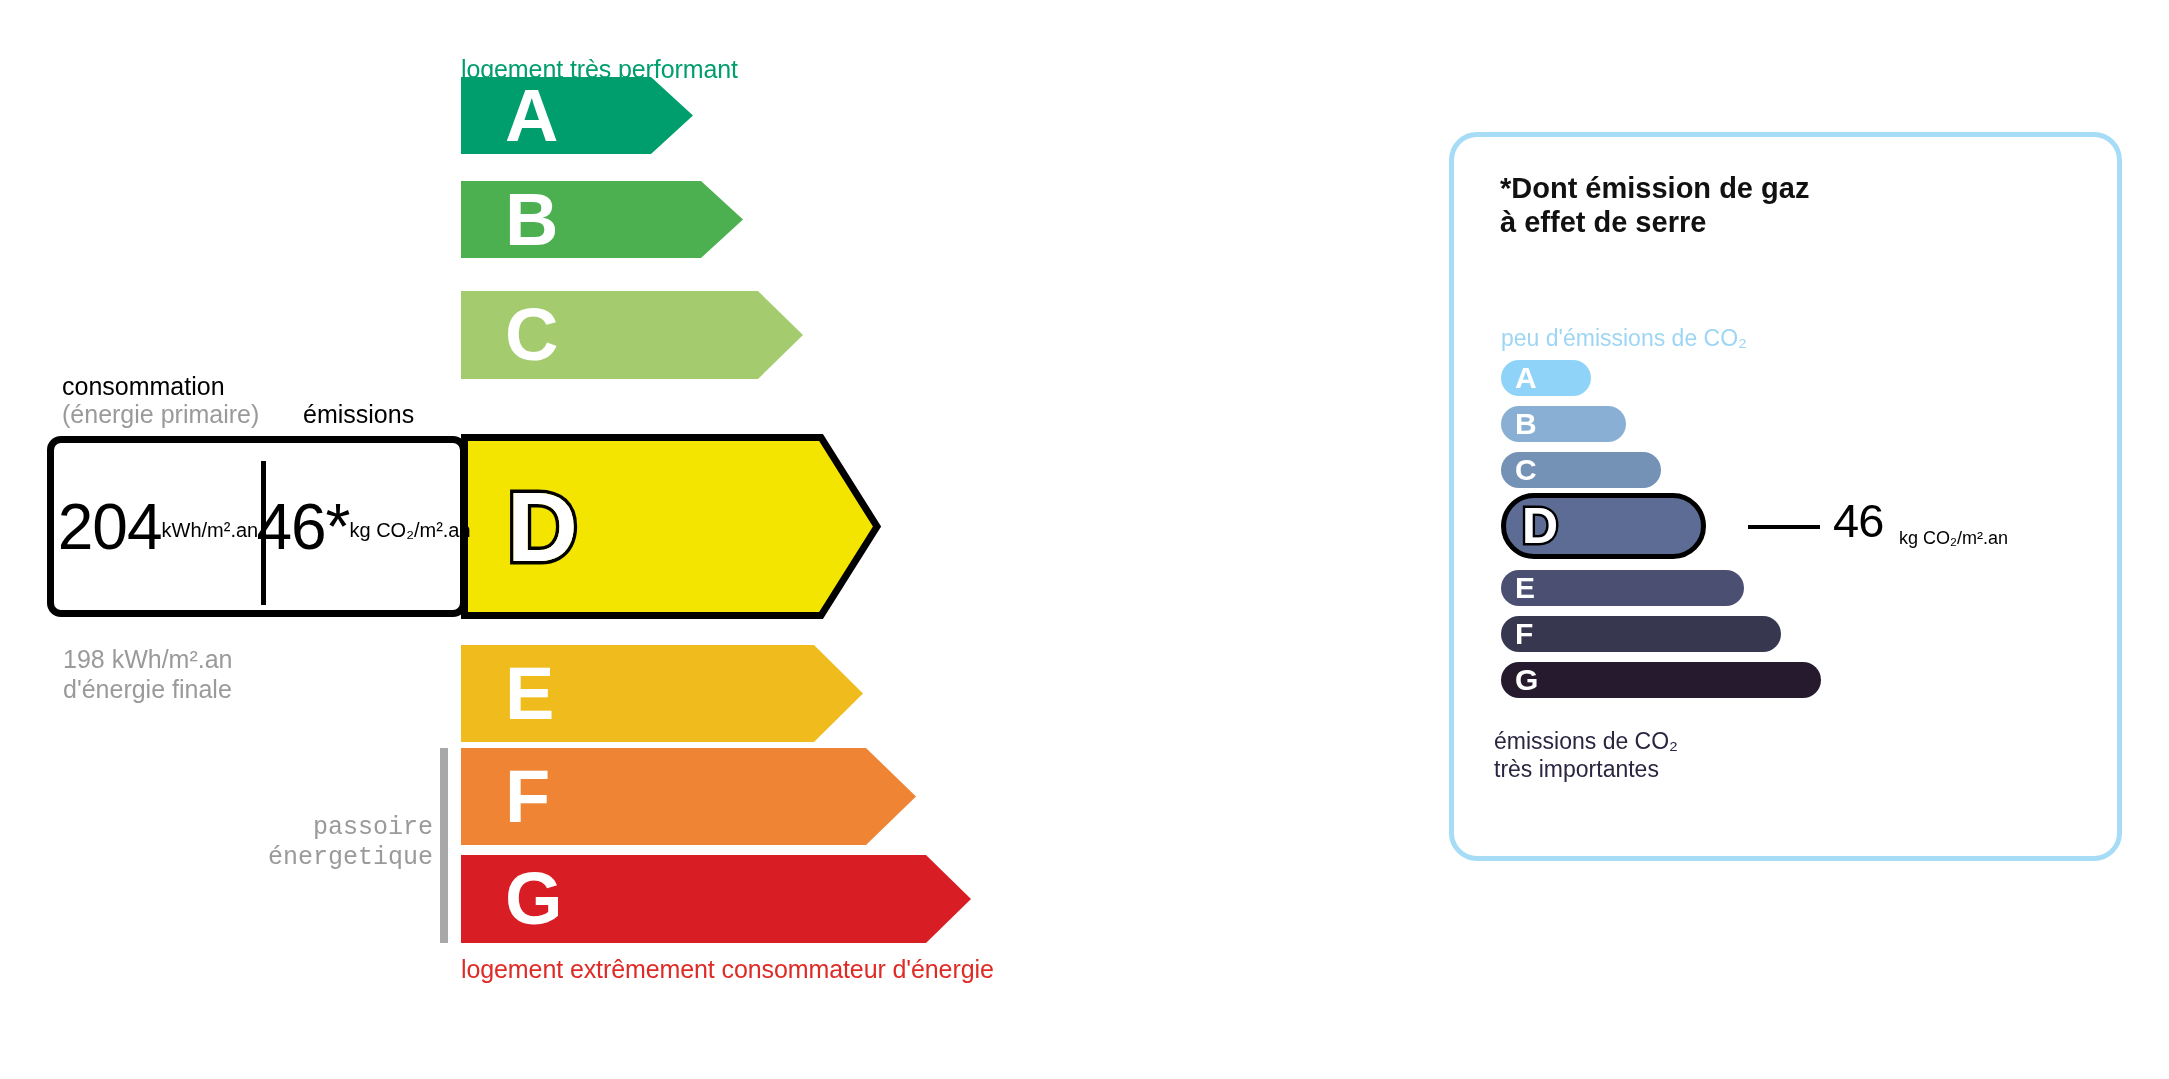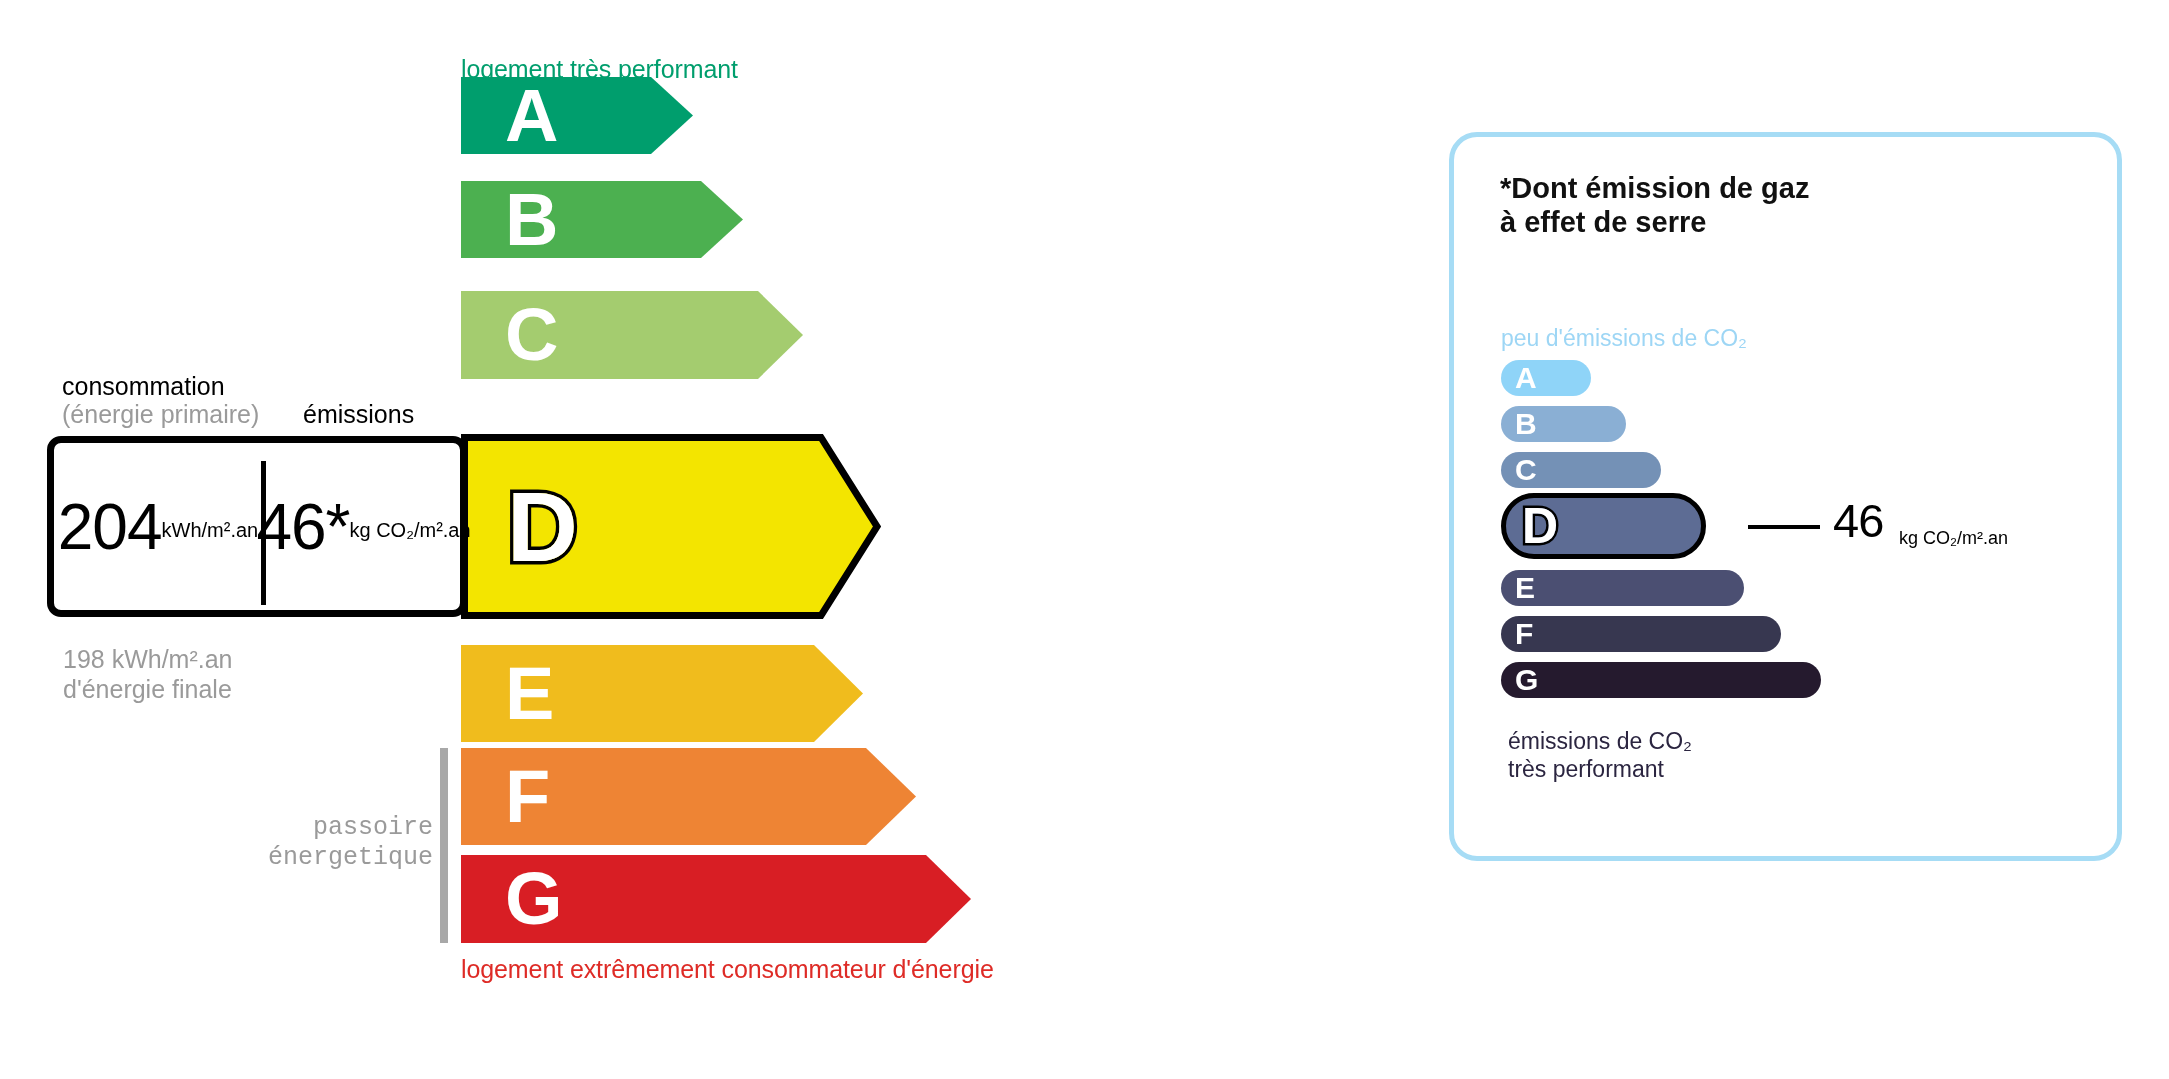--- a/index.html
+++ b/index.html
@@ -204,21 +204,21 @@
   #co2-top-caption {
     position: absolute;
     left: 47px;
     top: 188px;
     font-size: 23px;
     color: #9DD6F5;
     white-space: nowrap;
   }
   #co2-bottom-caption {
     position: absolute;
-    left: 54px;
+    left: 40px;
     top: 591px;
     font-size: 23px;
     color: #2B2540;
     line-height: 1.2;
     white-space: nowrap;
   }
 
   .co2-bar-row {
     position: absolute;
     left: 47px;
@@ -427,17 +427,17 @@
     </div>
 
     <div class="co2-bar-row" id="co2-row-G" style="top:525px;width:320px;">
       <div class="co2-bar" style="background:#251A2E;">
         <span class="co2-letter">G</span>
       </div>
     </div>
 
     <div id="co2-bottom-caption">
       <div>émissions de CO₂</div>
-      <div>très performant</div>
+      <div>très importantes</div>
     </div>
 
   </div>
 </div>
 
 </body></html>

